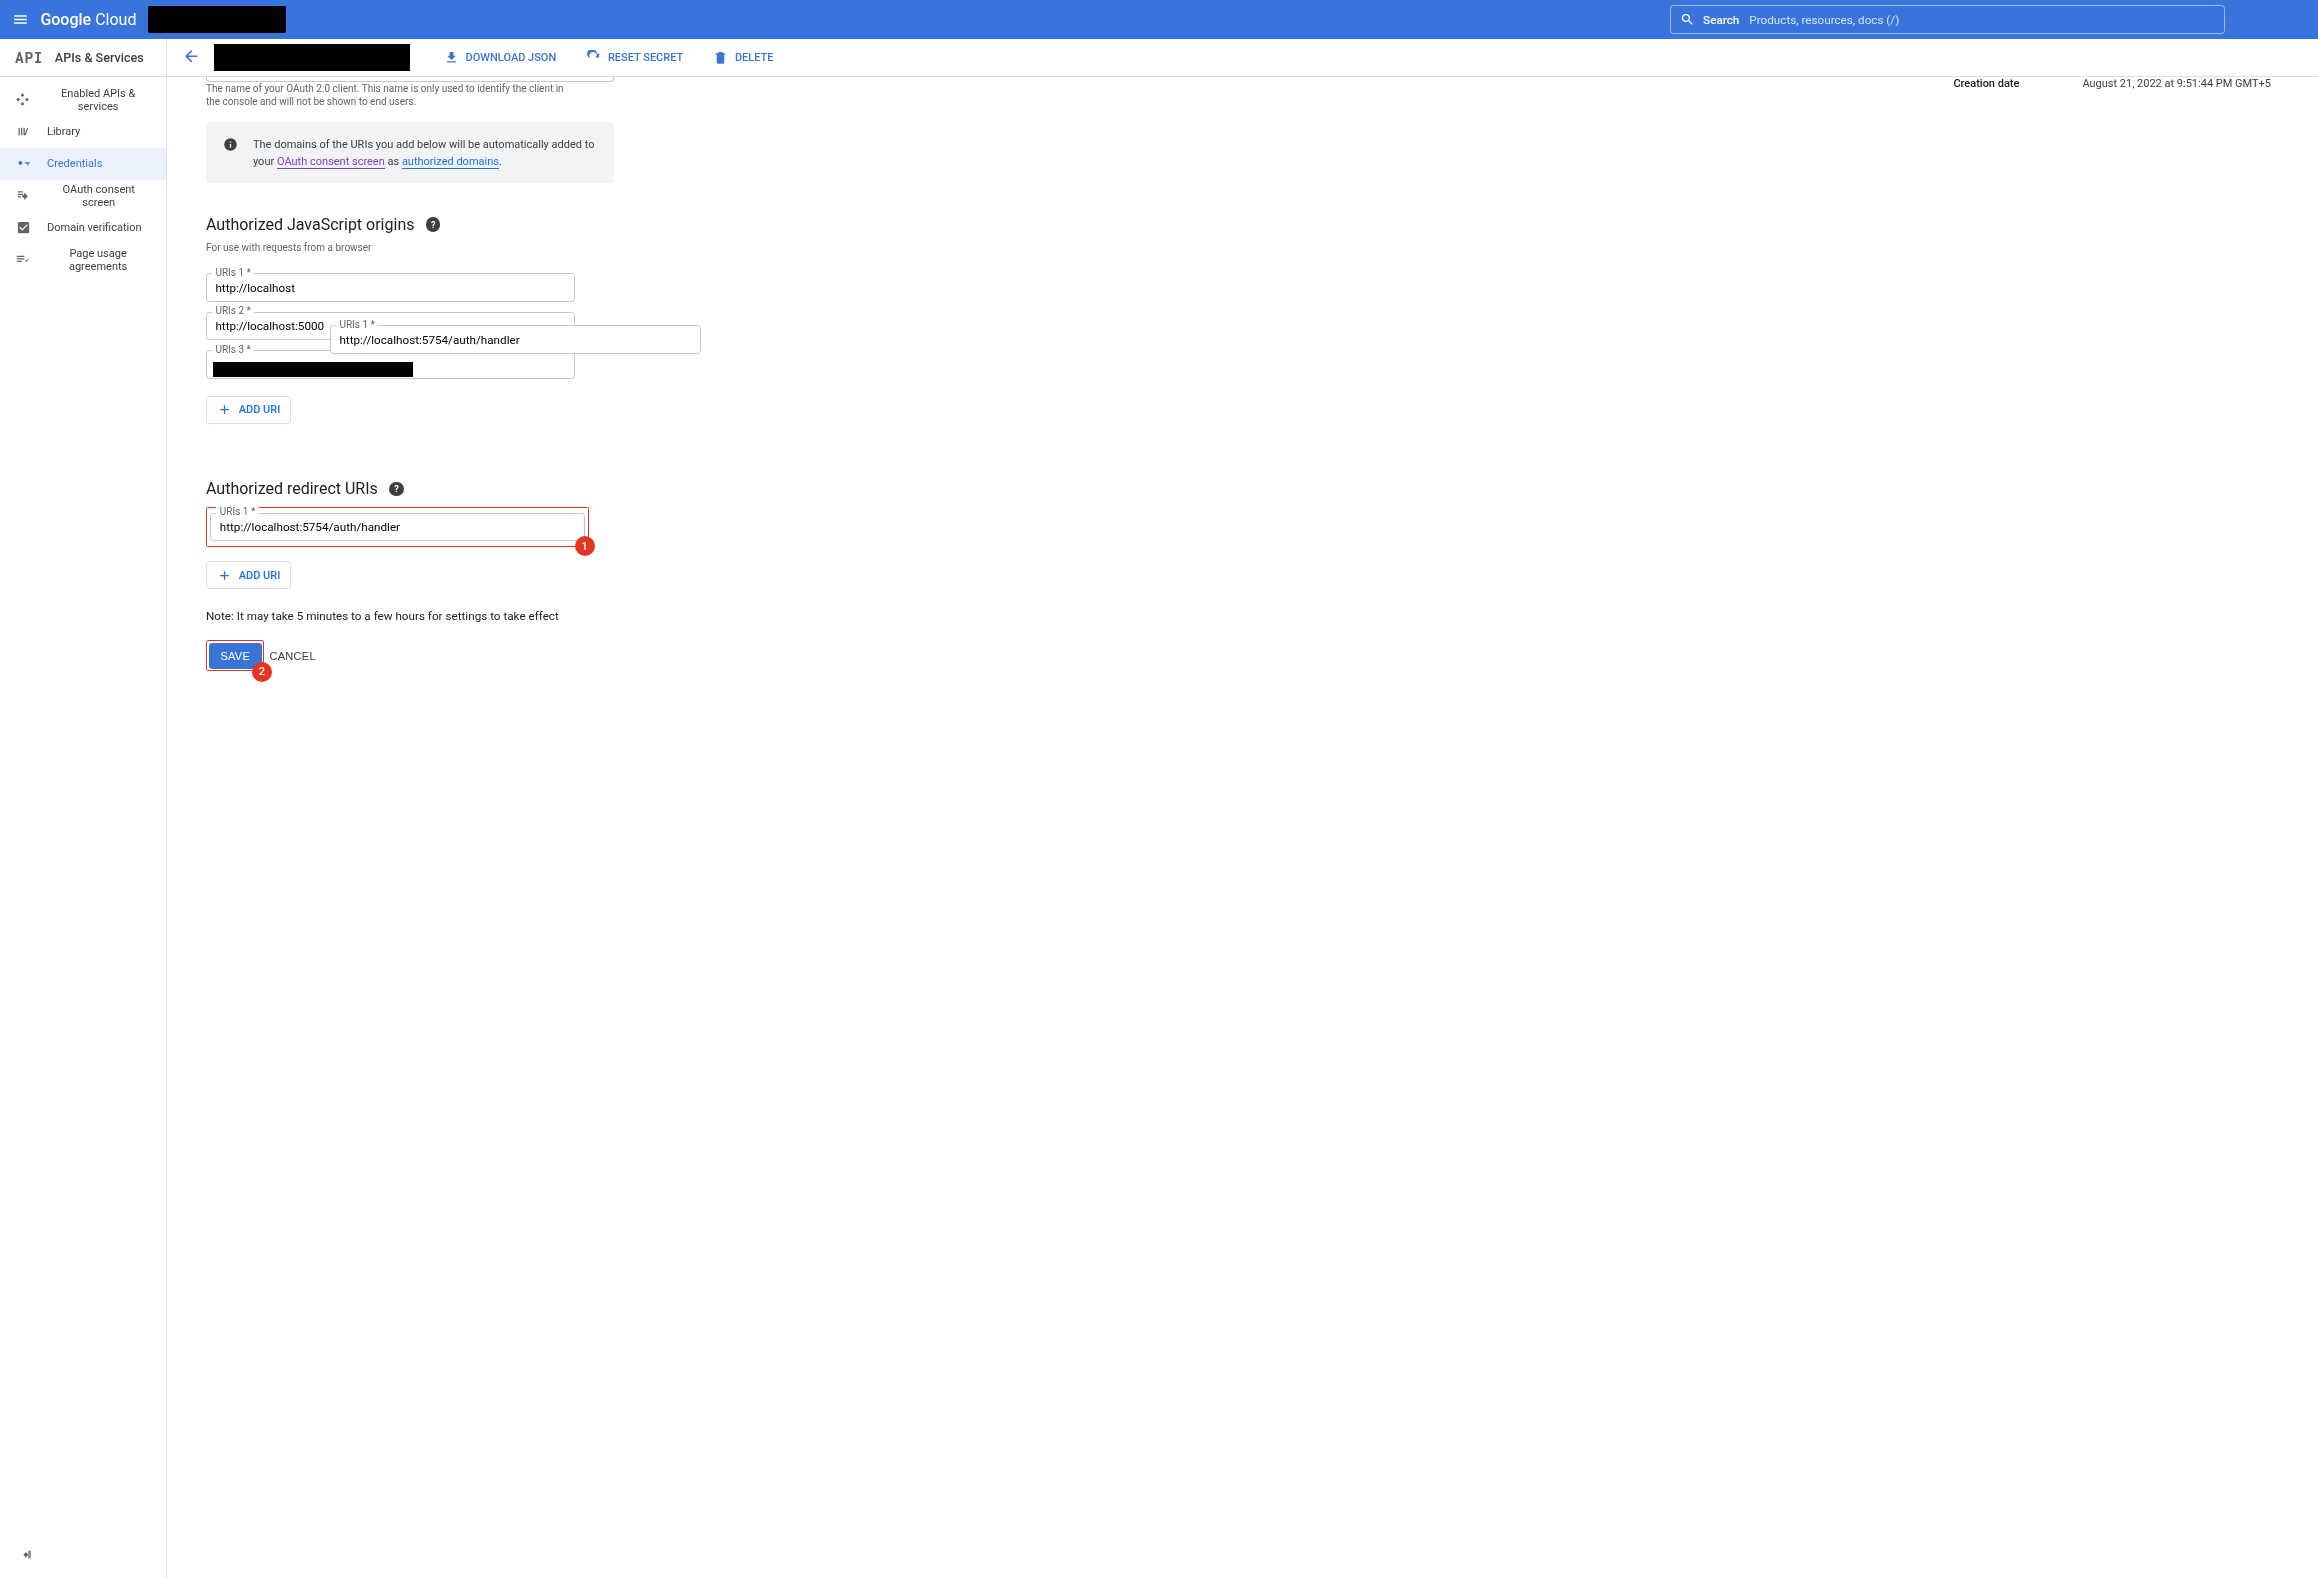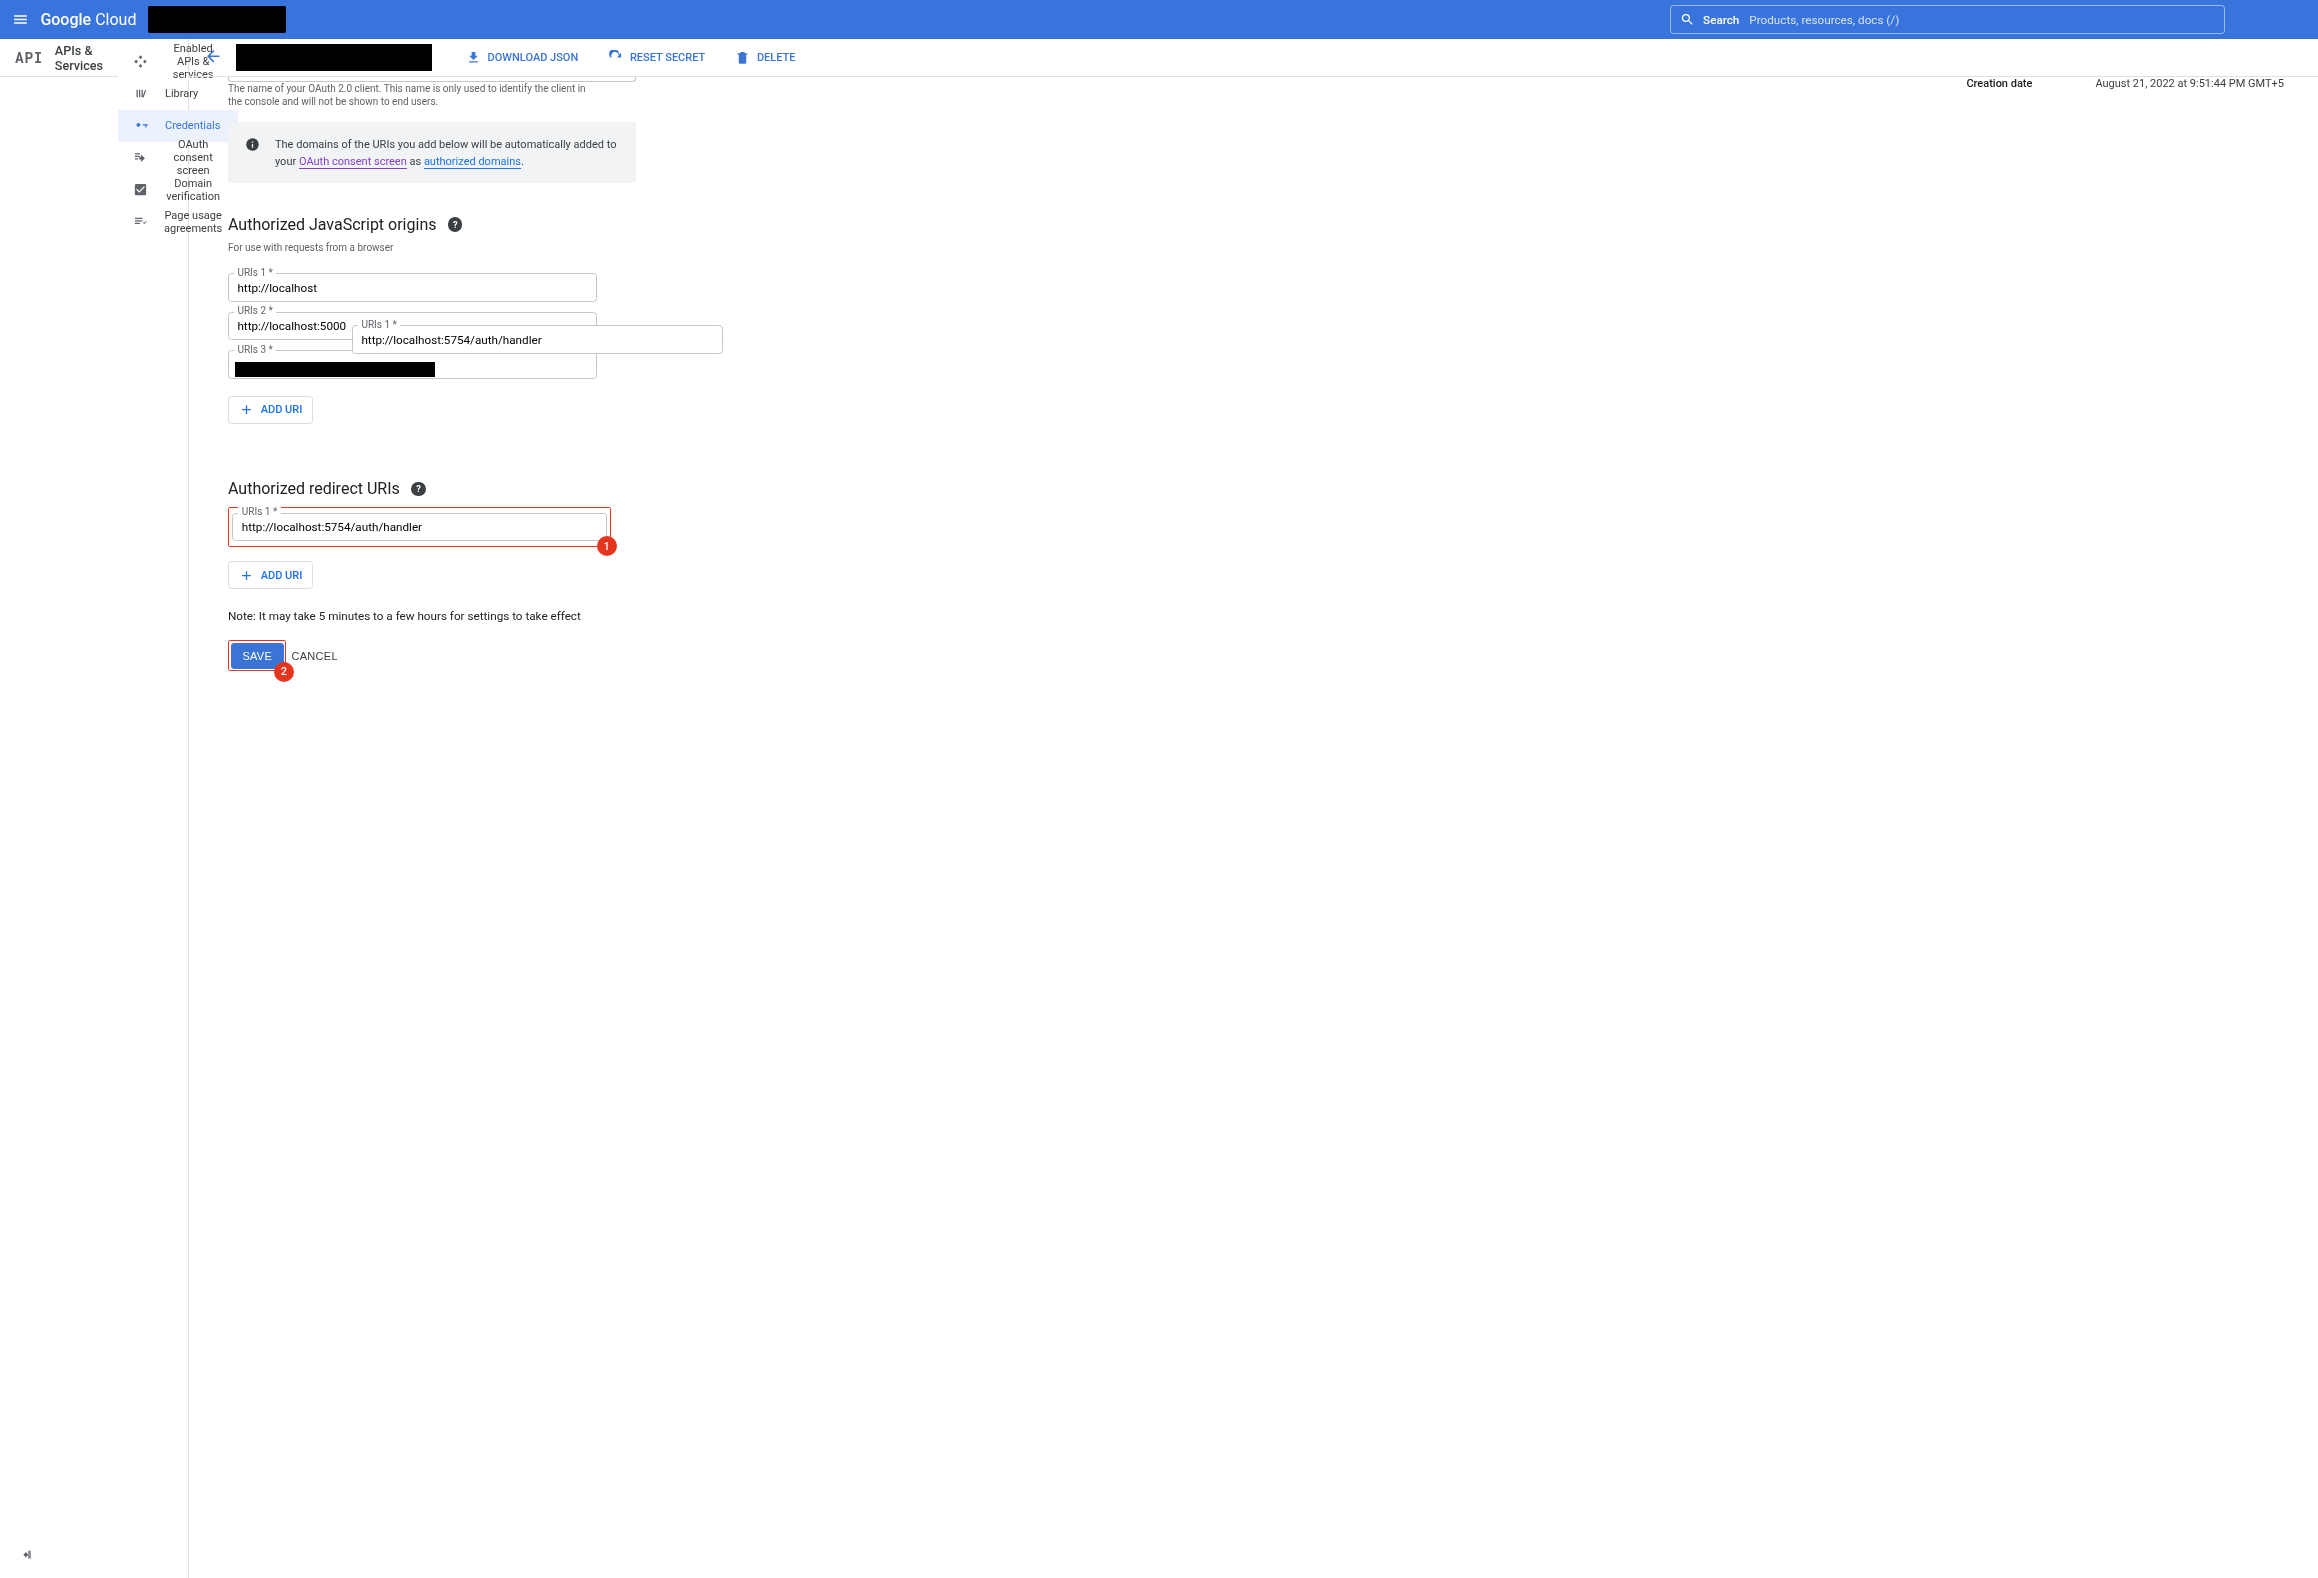--- a/index.html
+++ b/index.html
@@ -15,42 +15,42 @@
 .search-wrap { flex: 0 0 555px; height: 28.5px; border: 0.8px solid rgba(255,255,255,0.5); border-radius: 3.4px; display: flex; align-items: center; padding: 0 8.4px; }
 .search-wrap svg { margin-right: 8.4px; }
 .search-label { font-weight: 500; margin-right: 10px; }
 .search-placeholder { color: rgba(255,255,255,0.8); }
 .header-right { width: 81px; }
 
 
 .layout { display: flex; height: calc(100vh - 39px); }
 
 
-.sidebar { width: 189px; border-right: 0.8px solid #e0e0e0; display: flex; flex-direction: row; position: relative; }
+.sidebar { width: 167px; border-right: 0.8px solid #e0e0e0; display: flex; flex-direction: column; position: relative; }
 .sidebar-header { display: flex; align-items: center; height: 38px; padding: 0 15px; border-bottom: 0.8px solid #e0e0e0; }
 .api-logo { font-family: 'Roboto Mono', monospace; font-size: 14.3px; font-weight: 700; color: #5f6368; letter-spacing: 0.8px; margin-right: 11.7px; }
 .sidebar-title { font-size: 12.6px; font-weight: 500; color: #3c4043; }
 .sidebar-nav { padding-top: 6.7px; text-align: center; }
 .nav-item { display: flex; align-items: center; height: 32px; padding: 0 15px; cursor: pointer; color: #3c4043; }
 .nav-item.active { background: #ecf2fd; color: #3a75d5; }
 .nav-item.active .nav-label { color: #3a75d5; }
 .nav-icon { width: 17px; height: 17px; margin-right: 15px; display: flex; align-items: center; justify-content: center; }
 .nav-label { font-size: 11px; }
 .sidebar-collapse { position: absolute; bottom: 13.4px; left: 20px; cursor: pointer; }
 
 
 .main { flex: 1; overflow: auto; position: relative; }
 .action-bar { display: flex; align-items: center; height: 38px; padding: 0 15px; border-bottom: 0.8px solid #e0e0e0; }
 .back-arrow { cursor: pointer; margin-right: 13.4px; }
 .client-name-box { background: #000; width: 196px; height: 27px; margin-right: 34px; }
 .action-btn { display: flex; align-items: center; text-transform: uppercase; color: #3a75d5; font-weight: 500; font-size: 11px; margin-right: 30px; cursor: pointer; }
 .action-btn svg { margin-right: 6.7px; }
 
 .content-wrap { padding: 0 39px 34px 39px; position: relative; }
-.info-row { position: absolute; right: 34px; top: 0; display: flex; font-size: 11px; justify-content: space-between; }
+.info-row { position: absolute; right: 47px; top: 0; display: flex; font-size: 11px; justify-content: space-between; }
 .info-label { font-weight: 500; width: 129px; }
 .info-value { color: #3c4043; }
 
 .helper-text { font-size: 10px; color: #5f6368; line-height: 13.4px; margin-bottom: 13.4px; max-width: 369px; }
 
 .info-box { background: #f1f3f4; border-radius: 3.4px; padding: 13.4px 17px; display: flex; align-items: flex-start; margin-bottom: 32px; max-width: 408px; }
 .info-box-icon { margin-right: 15px; margin-top: 1.7px; }
 .info-box-text { font-size: 11px; color: #3c4043; line-height: 17px; }
 .info-box-text a { color: #8041c8; text-decoration: none; border-bottom: 0.8px solid #8041c8; }
 .info-box-text a.blue { color: #1a73e8; border-bottom-color: #1a73e8; }

